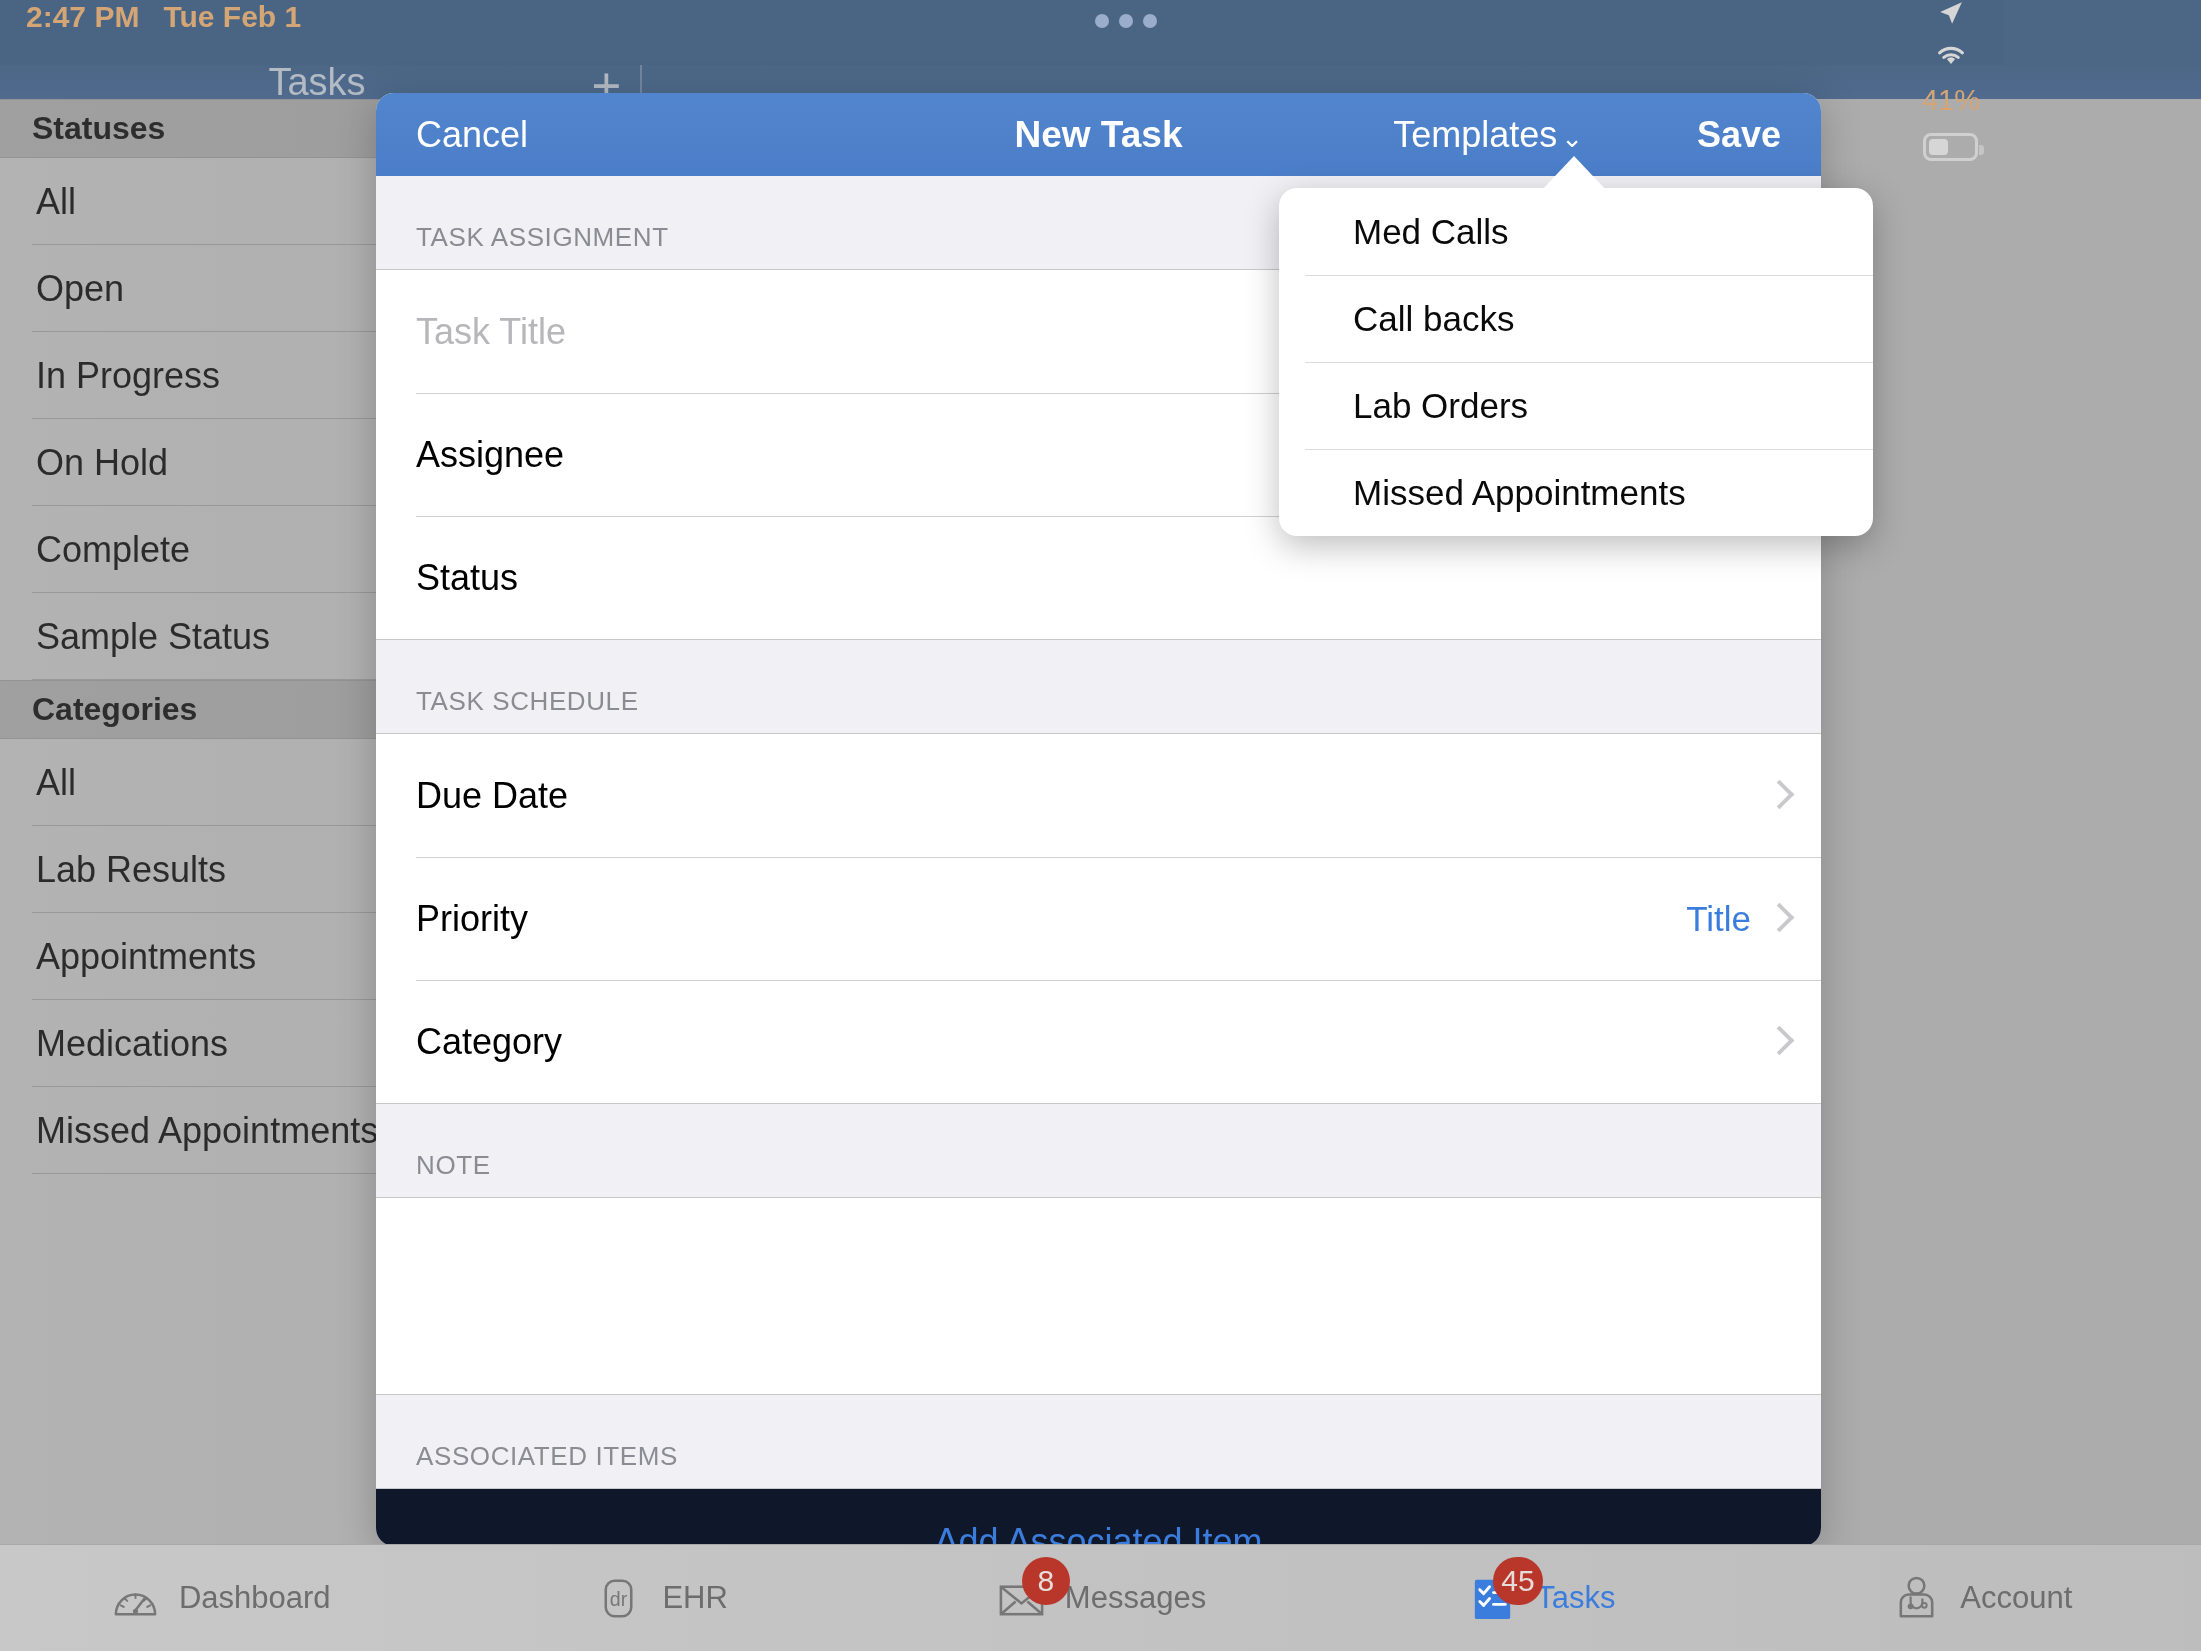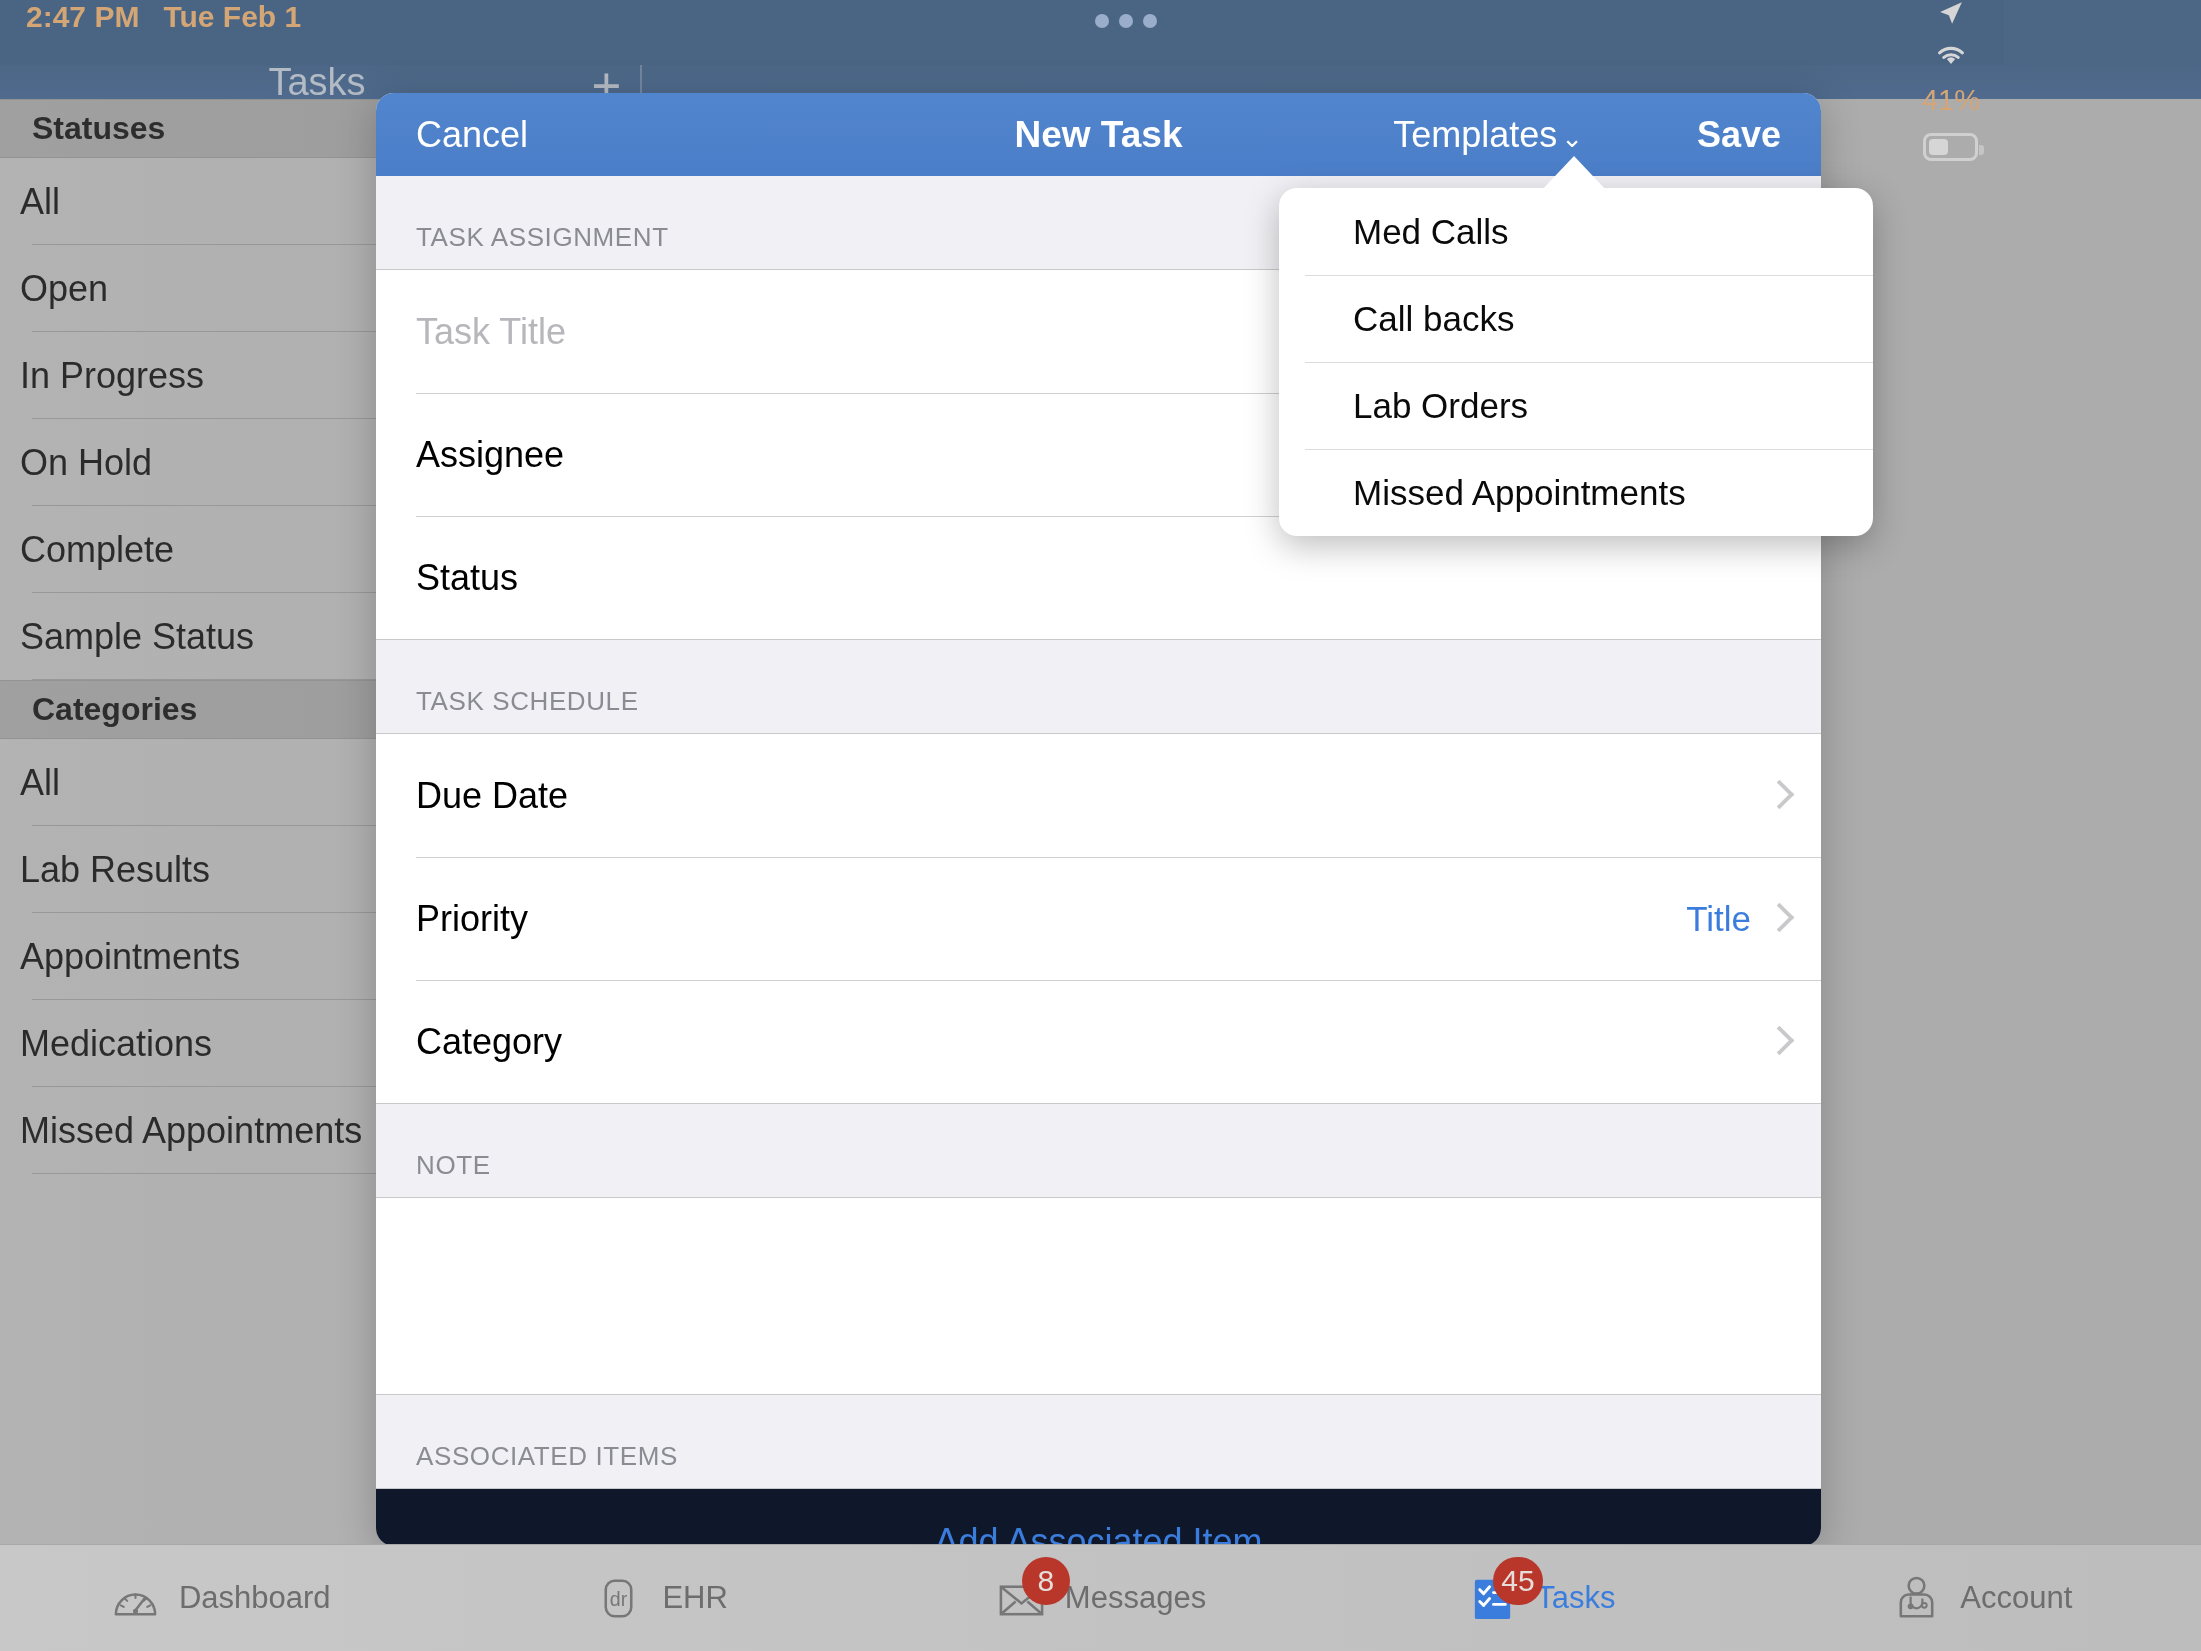--- a/index.html
+++ b/index.html
@@ -49,21 +49,21 @@
     background: linear-gradient(90deg,#cdcdcd 0%,#c9c9c9 70%,#c4c4c4 100%);
     overflow: hidden;
   }
   .side-header {
     height: 59px; display: flex; align-items: center; padding-left: 32px;
     background: linear-gradient(90deg,#b2b2b2 0%,#aeaeae 70%,#a9a9a9 100%);
     font-size: 32px; font-weight: 700; color: #0d0d0d;
     border-top: 1px solid #a0a0a0; border-bottom: 1px solid #a0a0a0;
   }
   .side-row {
-    height: 87px; display: flex; align-items: center; padding-left: 20px;
+    height: 87px; display: flex; align-items: center; padding-left: 36px;
     font-size: 36px; color: #0b0b0b; position: relative;
   }
   .side-row::after {
     content: ""; position: absolute; left: 32px; right: 0; bottom: 0; height: 1px; background: #a6a6a6;
   }
 
   
   .tabbar {
     position: absolute; left: 0; bottom: 0; width: 2202px; height: 107px;
     background: linear-gradient(90deg,#c8c8c8 0%,#c2c2c2 55%,#bdbdbd 100%);

